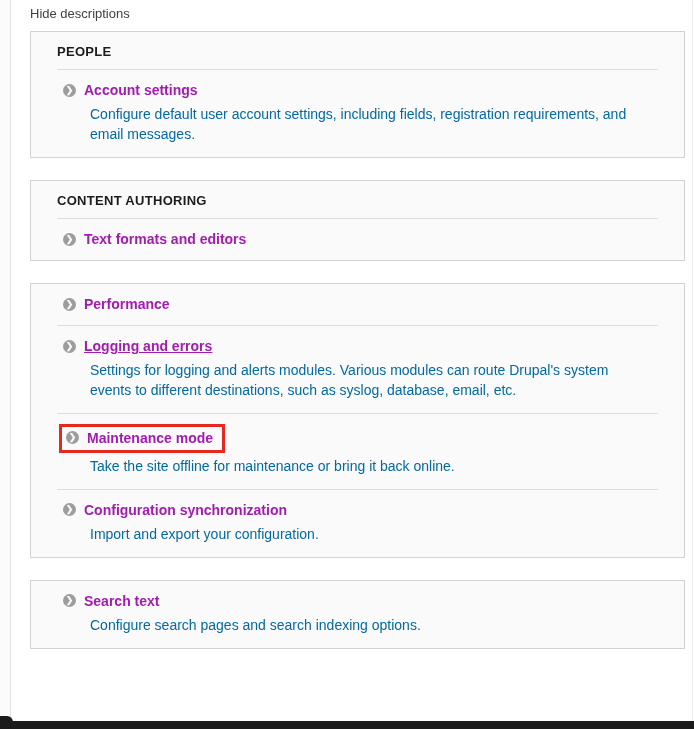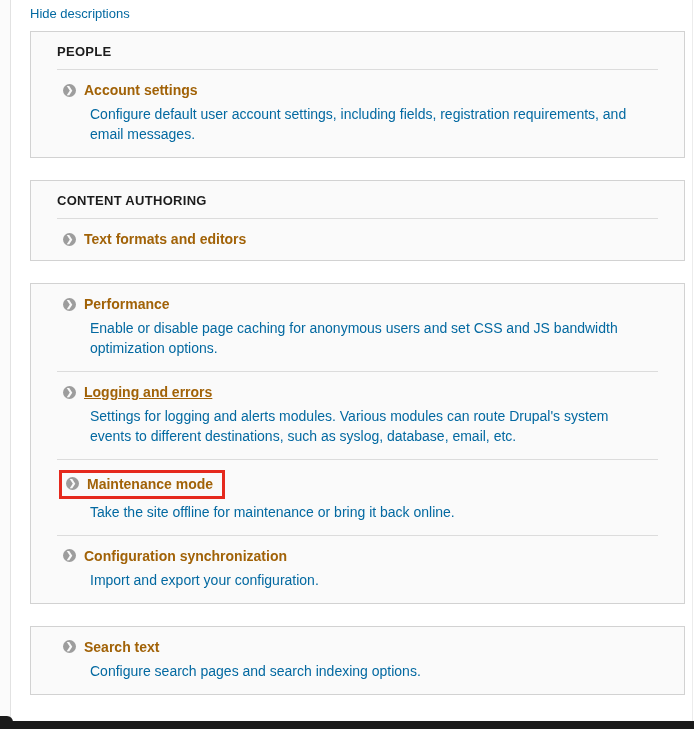--- a/index.html
+++ b/index.html
@@ -49,21 +49,21 @@
   .content {
     position: absolute;
     left: 30px;
     top: 0;
     width: 655px;
     z-index: 2;
   }
   .toggle-link {
     display: inline-block;
     margin: 6px 0 10px 0;
-    color: #0369a1;
+    color: #404040;
     font-size: 13px;
     text-decoration: none;
     cursor: pointer;
   }
   .panel {
     background: #fafafa;
     border: 1px solid #d2d2d2;
     margin-bottom: 22px;
     padding: 0 26px;
   }
@@ -94,21 +94,21 @@
     border-radius: 50%;
     background: #9d9d9d;
     color: #fafafa;
     font-size: 9px;
     font-weight: bold;
     line-height: 13px;
     text-align: center;
     display: inline-block;
   }
   .item-link {
-    color: #a16207;
+    color: #a21caf;
     font-weight: bold;
     font-size: 14px;
     text-decoration: none;
     cursor: pointer;
   }
   .item-link.underlined {
     text-decoration: underline;
   }
   .item-desc {
     color: #0369a1;
@@ -164,21 +164,20 @@
   </div>
 
   
   <div class="panel">
 
     <div class="item">
       <div class="item-row">
         <span class="chevron-icon">❯</span>
         <a class="item-link">Performance</a>
       </div>
-      <div class="item-desc">Enable or disable page caching for anonymous users and set CSS and JS bandwidth optimization options.</div>
     </div>
 
     <div class="item">
       <div class="item-row">
         <span class="chevron-icon">❯</span>
         <a class="item-link underlined">Logging and errors</a>
       </div>
       <div class="item-desc">Settings for logging and alerts modules. Various modules can route Drupal's system events to different destinations, such as syslog, database, email, etc.</div>
     </div>
 

